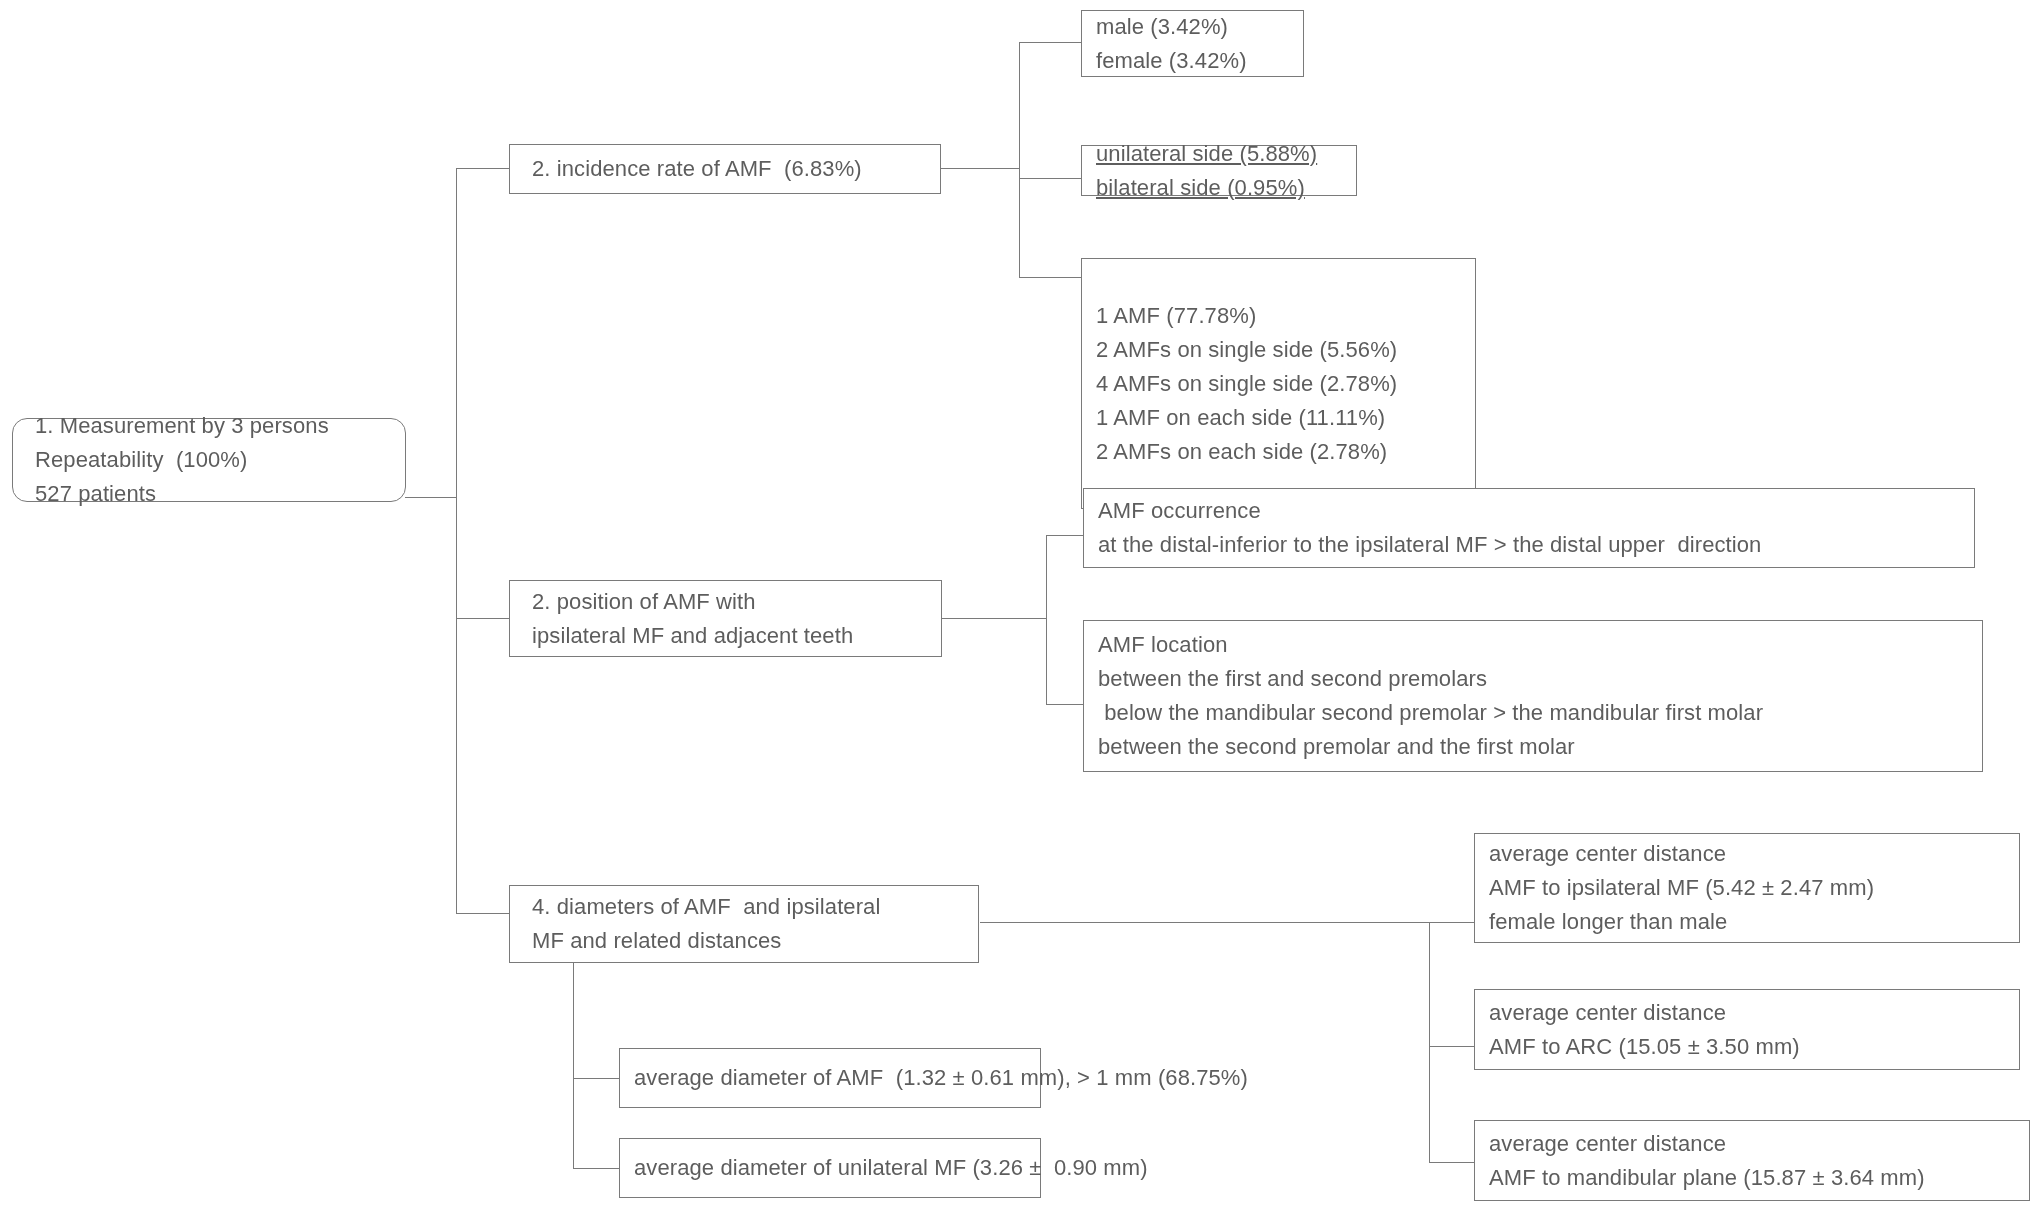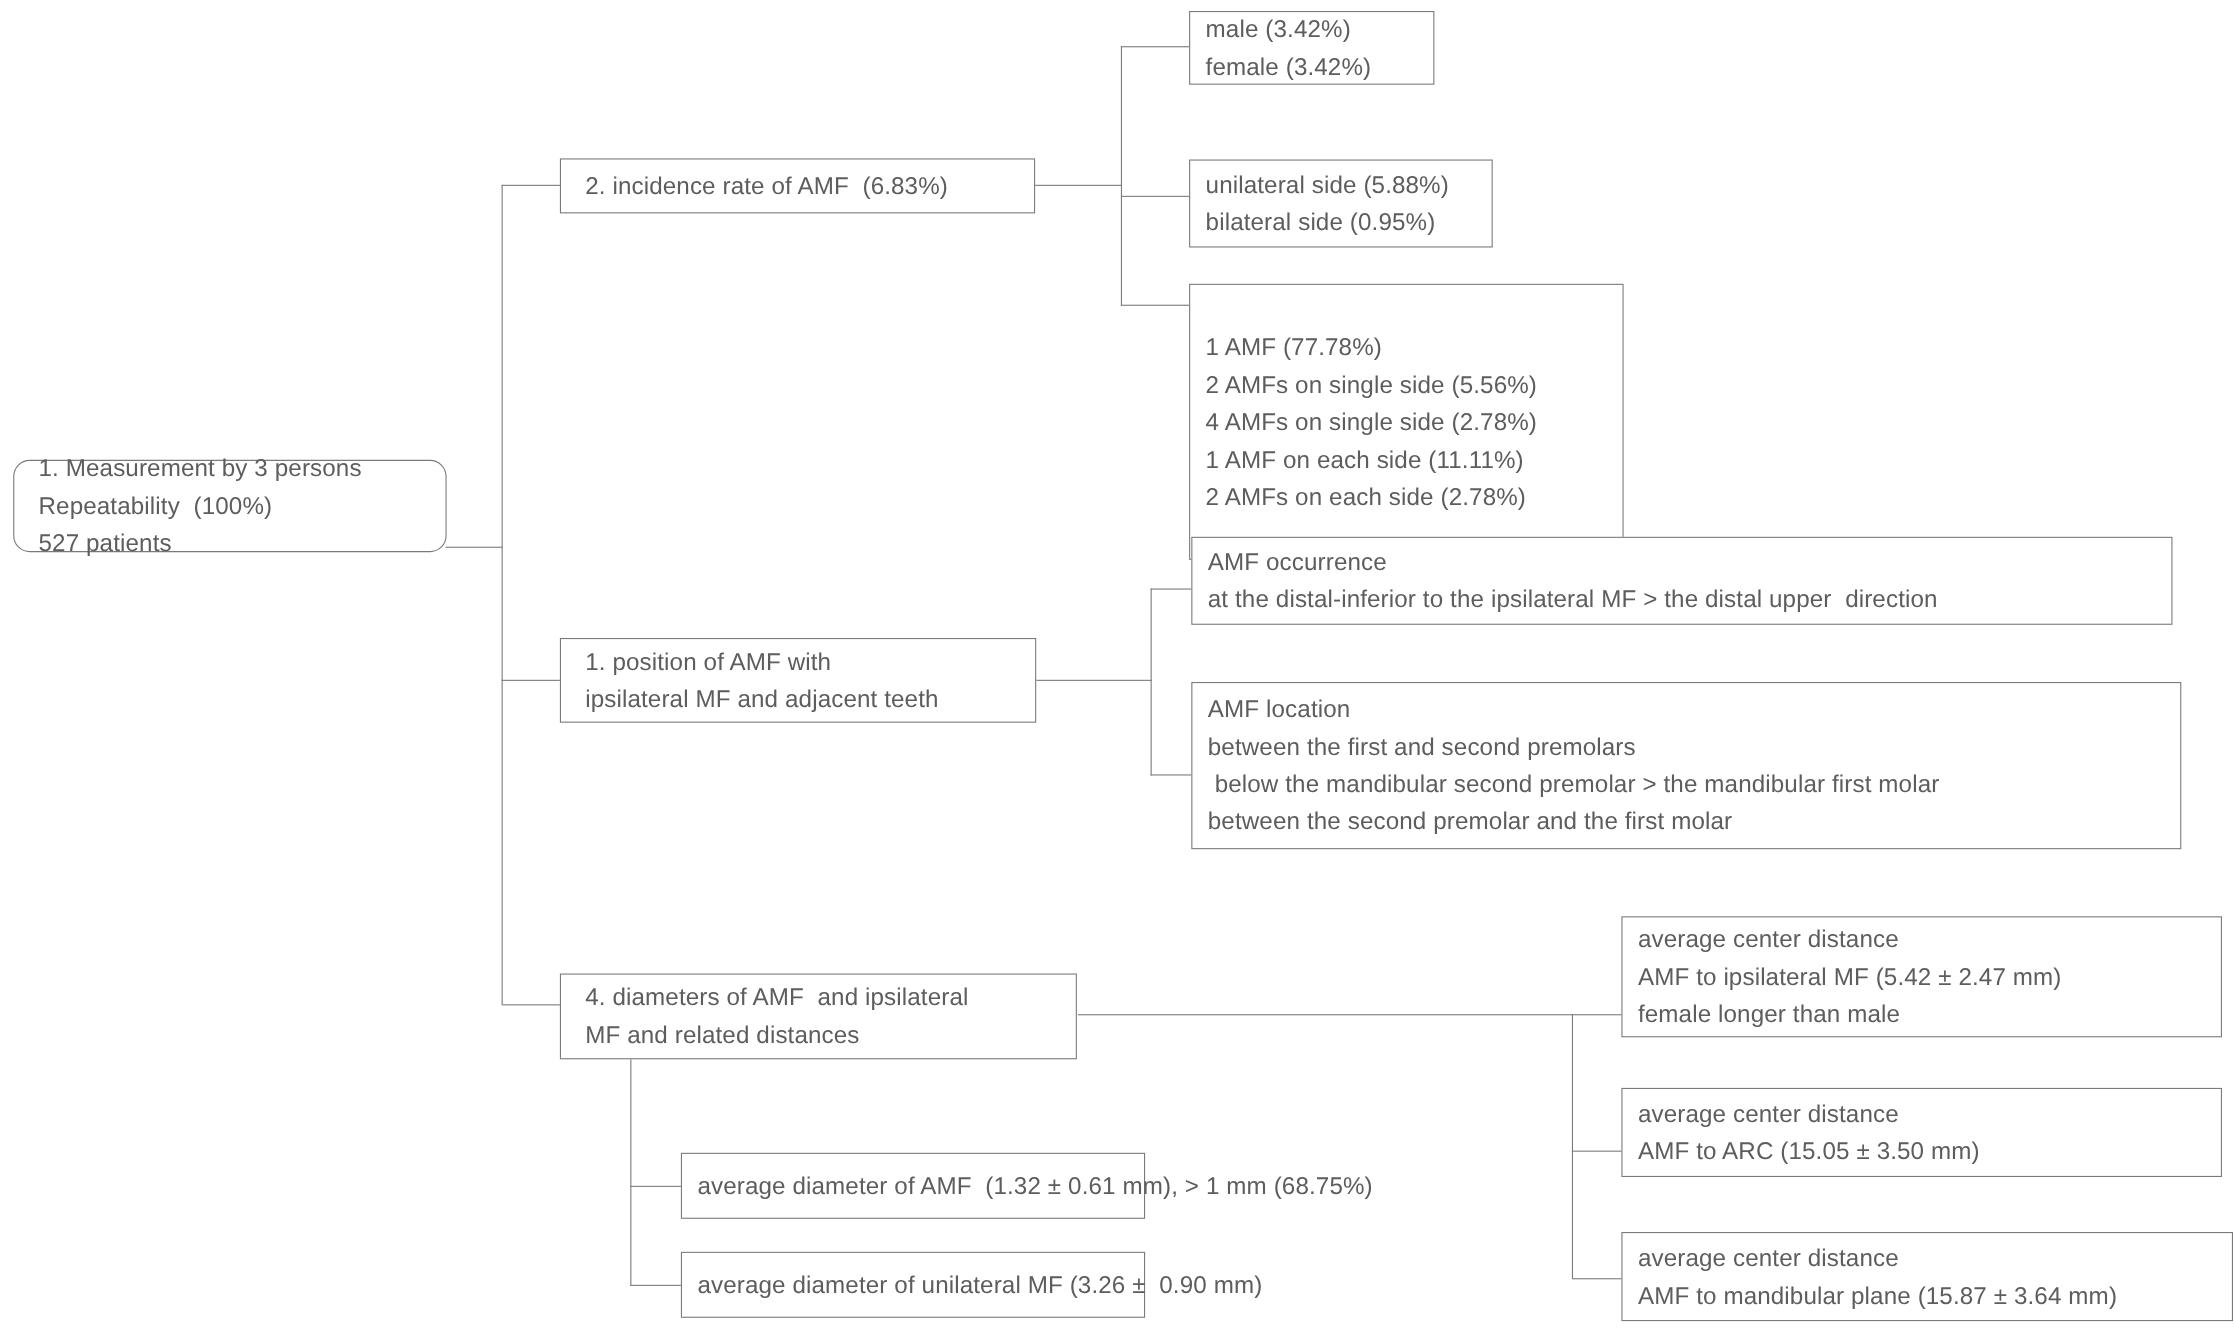--- a/index.html
+++ b/index.html
@@ -92,35 +92,35 @@
 
   <div class="box pad-l" style="left:509px; top:144px; width:432px; height:50px;">
     <span class="ln">2. incidence rate of AMF  (6.83%)</span>
   </div>
 
   <div class="box" style="left:1081px; top:10px; width:223px; height:67px;">
     <span class="ln">male (3.42%)</span>
     <span class="ln">female (3.42%)</span>
   </div>
 
-  <div class="box" style="left:1081px; top:145px; width:276px; height:80px;">
+  <div class="box" style="left:1081px; top:145px; width:276px; height:51px;text-decoration:underline;">
     <span class="ln">unilateral side (5.88%)</span>
     <span class="ln">bilateral side (0.95%)</span>
   </div>
 
   <div class="box" style="left:1081px; top:258px; width:395px; height:251px;">
     <span class="ln">1 AMF (77.78%)</span>
     <span class="ln">2 AMFs on single side (5.56%)</span>
     <span class="ln">4 AMFs on single side (2.78%)</span>
     <span class="ln">1 AMF on each side (11.11%)</span>
     <span class="ln">2 AMFs on each side (2.78%)</span>
   </div>
 
   <div class="box pad-l" style="left:509px; top:580px; width:433px; height:77px;">
-    <span class="ln">1. position of AMF with</span>
+    <span class="ln">2. position of AMF with</span>
     <span class="ln">ipsilateral MF and adjacent teeth</span>
   </div>
 
   <div class="box" style="left:1083px; top:488px; width:892px; height:80px;">
     <span class="ln">AMF occurrence</span>
     <span class="ln">at the distal-inferior to the ipsilateral MF &gt; the distal upper  direction</span>
   </div>
 
   <div class="box" style="left:1083px; top:620px; width:900px; height:152px;">
     <span class="ln">AMF location</span>

